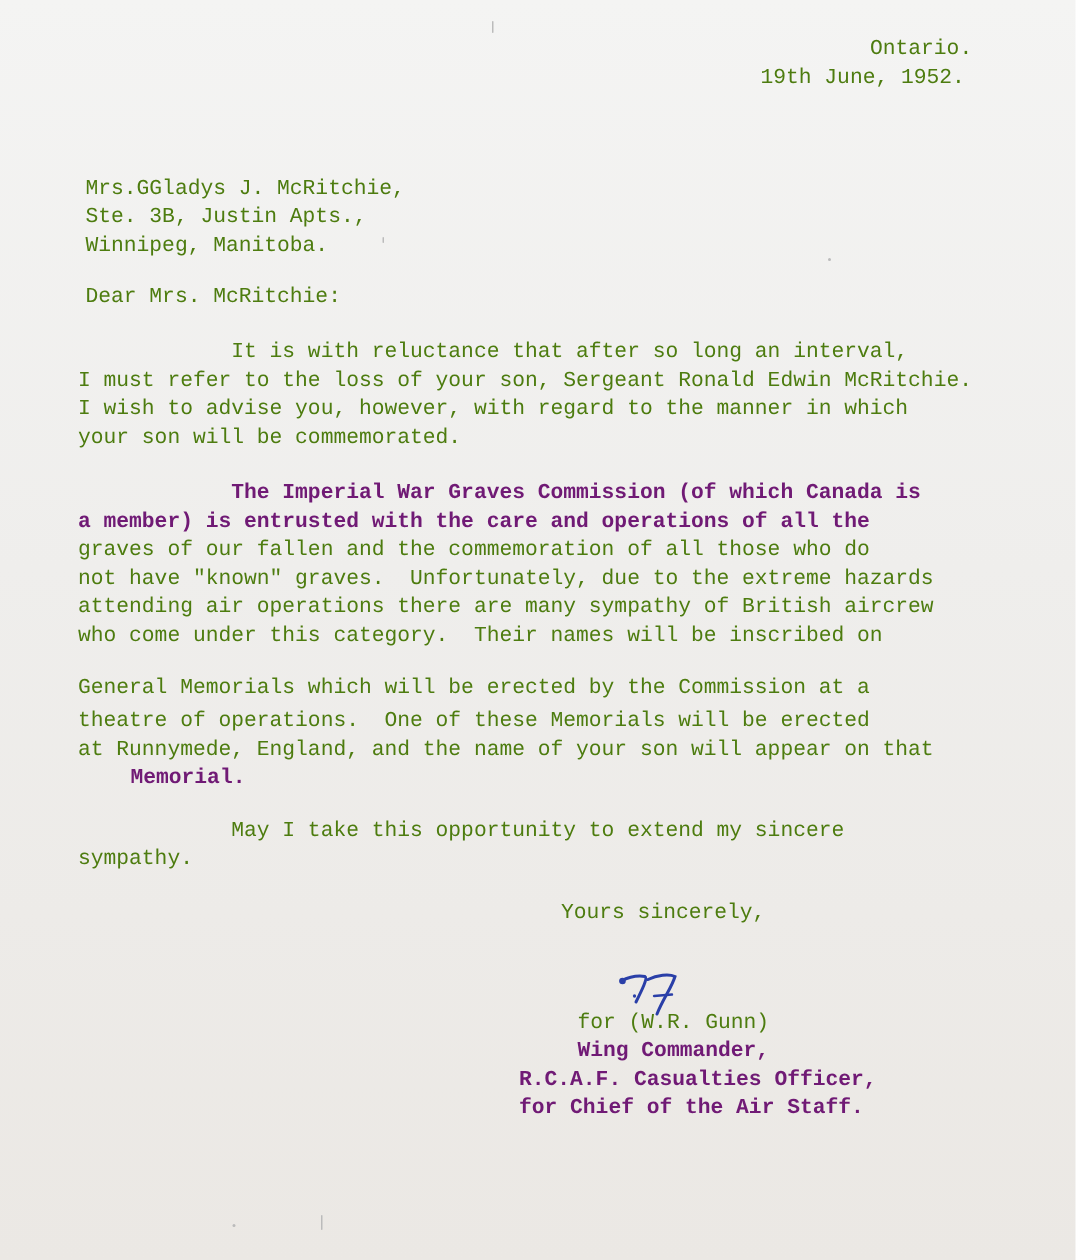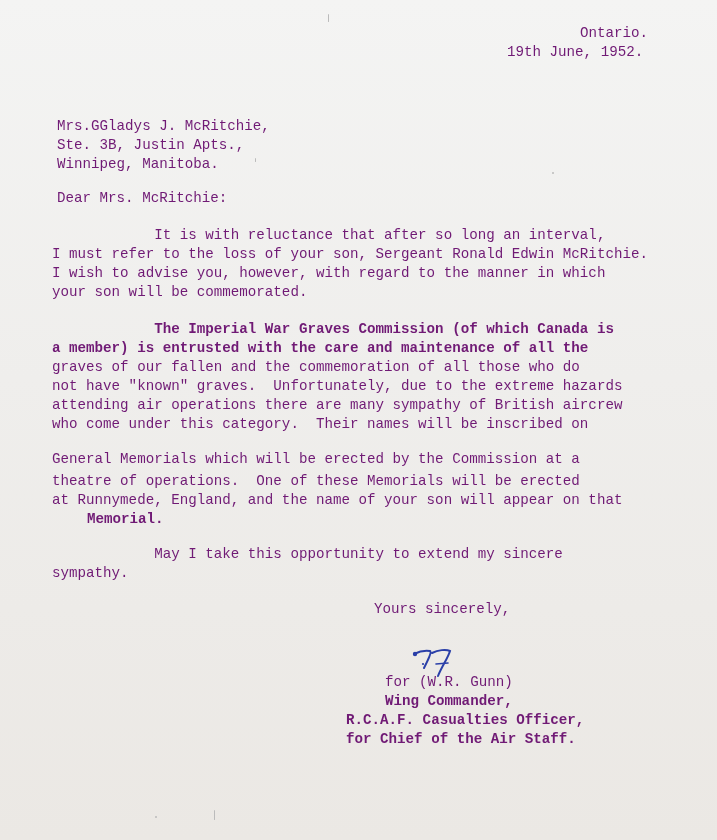--- a/index.html
+++ b/index.html
@@ -5,21 +5,21 @@
   html, body { margin:0; padding:0; }
   body {
     width:717px; height:840px; overflow:hidden; position:relative;
     background: linear-gradient(180deg, #f4f4f3 0%, #efeeec 45%, #ebe8e4 100%);
     font-family: "Liberation Mono", "DejaVu Sans Mono", monospace;
     color:#3a3a3a;
   }
   .page { position:absolute; inset:0; }
   .line {
     position:absolute; white-space:pre; font-size:14.2px; line-height:19px;
-    letter-spacing:0px; color:#701a75;
+    letter-spacing:0px; color:#4d7c0f;
   }
   .bold { color:#701a75; font-weight:bold; }
   .sig {
     position:absolute; left:410px; top:646px; width:70px; height:36px;
   }
   .speck { position:absolute; width:2px; height:2px; background:#bbb; border-radius:1px; }
 </style>
 </head>
 <body>
 
@@ -33,21 +33,21 @@
   <div class="line" style="left:57px;top:155px;">Winnipeg, Manitoba.</div>
 
   <div class="line" style="left:57px;top:189px;">Dear Mrs. McRitchie:</div>
 
   <div class="line" style="left:52px;top:245px;">I must refer to the loss of your son, Sergeant Ronald Edwin McRitchie.</div>
   <div class="line" style="left:52px;top:226px;">            It is with reluctance that after so long an interval,</div>
   <div class="line" style="left:52px;top:264px;">I wish to advise you, however, with regard to the manner in which</div>
   <div class="line" style="left:52px;top:283px;">your son will be commemorated.</div>
 
   <div class="line bold" style="left:52px;top:320px;">            The Imperial War Graves Commission (of which Canada is</div>
-  <div class="line bold" style="left:52px;top:339px;">a member) is entrusted with the care and maintenance of all the</div>
+  <div class="line bold" style="left:52px;top:339px;">a member) is entrusted with the care and operations of all the</div>
   <div class="line" style="left:52px;top:358px;">graves of our fallen and the commemoration of all those who do</div>
   <div class="line" style="left:52px;top:377px;">not have "known" graves.  Unfortunately, due to the extreme hazards</div>
   <div class="line" style="left:52px;top:396px;">attending air operations there are many sympathy of British aircrew</div>
   <div class="line" style="left:52px;top:415px;">who come under this category.  Their names will be inscribed on</div>
   <div class="line" style="left:52px;top:434px;margin-top:16px;">General Memorials which will be erected by the Commission at a</div>
   <div class="line" style="left:52px;top:472px;">theatre of operations.  One of these Memorials will be erected</div>
   <div class="line" style="left:52px;top:491px;">at Runnymede, England, and the name of your son will appear on that</div>
   <div class="line bold" style="left:52px;top:510px;padding-left:35px;">Memorial.</div>
 
   <div class="line" style="left:52px;top:545px;">            May I take this opportunity to extend my sincere</div>

